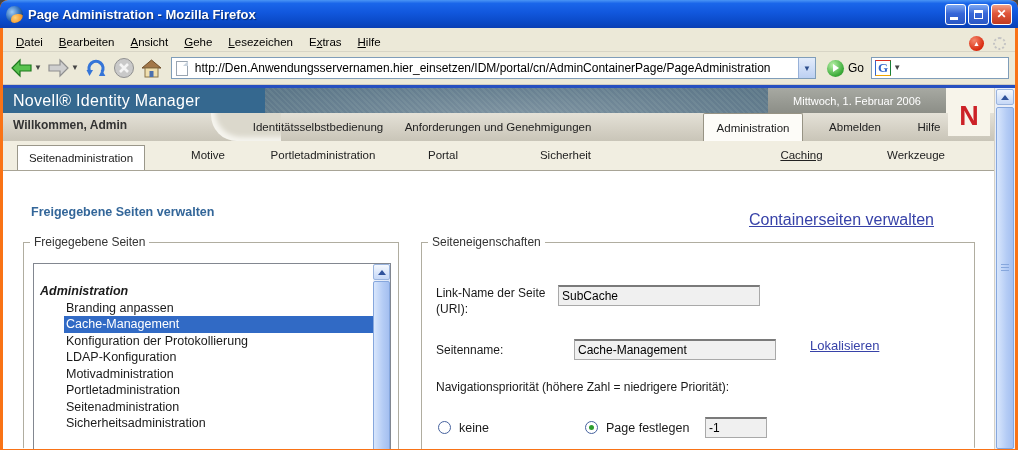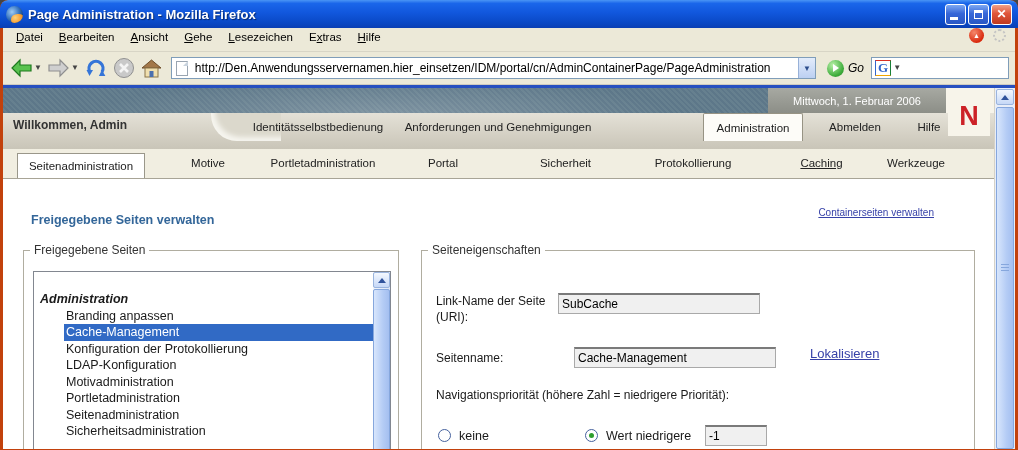--- a/index.html
+++ b/index.html
@@ -1,38 +1,38 @@
 <!DOCTYPE html>
 <html><head>
 <meta charset="utf-8">
 <style>
   html,body{margin:0;padding:0;background:#444;}
   *{box-sizing:border-box;}
-  .window{position:relative;width:1018px;height:450px;background:#c2410c;border-radius:8px 8px 0 0;overflow:hidden;
+  .window{position:relative;width:1018px;height:450px;background:#f97316;border-radius:8px 8px 0 0;overflow:hidden;
     font-family:"Liberation Sans",sans-serif;}
   
   .titlebar{position:relative;height:28px;border-radius:8px 8px 0 0;
     background:linear-gradient(180deg,#4a95f5 0%,#1a66ea 12%,#1157dd 45%,#0a49c6 80%,#0a3fb4 100%);
     display:flex;align-items:center;padding:0 6px;}
   .fx-icon{width:17px;height:17px;border-radius:50%;margin-right:5px;
     background:radial-gradient(circle at 35% 35%,#9ecbf3 0%,#3a77c2 45%,#1b4a8a 70%),#1b4a8a;
     position:relative;overflow:hidden;flex:0 0 auto;}
   .fx-icon:after{content:"";position:absolute;right:-2px;bottom:-3px;width:14px;height:12px;border-radius:50% 50% 40% 60%;
     background:radial-gradient(circle at 30% 30%,#ffd27a,#f08c1e 60%,#b9560a);}
   .win-title{color:#fff;font-weight:bold;font-size:13px;text-shadow:1px 1px 1px rgba(0,0,0,.5);flex:1 1 auto;
     white-space:nowrap;overflow:hidden;}
   .winbtns{display:flex;gap:2px;}
   .wbtn{width:21px;height:21px;border-radius:3px;border:1px solid #fff;display:flex;align-items:center;justify-content:center;
     background:linear-gradient(180deg,#7da8f2 0%,#3767d8 45%,#2a57c4 100%);position:relative;}
   .wbtn.close{background:linear-gradient(180deg,#f0a088 0%,#e0563a 45%,#c03a20 100%);}
   .glyph-min{position:absolute;left:4px;bottom:4px;width:8px;height:3px;background:#fff;}
   .glyph-max{width:9px;height:9px;border:1px solid #fff;border-top:3px solid #fff;}
   .glyph-close{color:#fff;font-size:12px;font-weight:bold;line-height:1;}
   
-  .menubar{position:relative;height:24px;background:#ece9d8;margin:0 3px;display:flex;align-items:flex-start;
+  .menubar{position:relative;height:24px;background:#ece9d8;margin:0 3px;display:flex;align-items:flex-end;
     padding:0 5px;font-size:11.5px;color:#000;border-bottom:1px solid #d8d5c6;}
   .menu-item{padding:3px 8px;cursor:default;}
   .menu-item u{text-decoration:underline;}
   .menubar-right{margin-left:auto;display:flex;align-items:center;gap:9px;padding-right:4px;}
   .update-icon{width:15px;height:15px;border-radius:50%;background:radial-gradient(circle at 35% 30%,#f4886c,#d92a0e 70%);
     color:#fff;font-size:7px;display:flex;align-items:center;justify-content:center;}
   .throbber{width:13px;height:13px;border-radius:50%;border:2px dotted #c3c3c3;}
   
   .toolbar{position:relative;height:33px;background:#ece9d8;margin:0 3px;display:flex;align-items:center;
     padding:0 6px;gap:3px;border-bottom:1px solid #cfccc0;}
@@ -44,61 +44,61 @@
   .doc-icon:after{content:"";position:absolute;top:-1px;right:-1px;border-style:solid;border-width:0 5px 5px 0;
     border-color:transparent #c9d3de transparent transparent;transform:rotate(90deg);}
   .url-input{flex:1 1 auto;border:0;outline:none;font-family:"Liberation Sans",sans-serif;font-size:12px;color:#000;
     height:18px;background:transparent;}
   .url-drop{width:17px;height:20px;border-left:1px solid #98b1d8;display:flex;align-items:center;justify-content:center;
     background:linear-gradient(180deg,#e3ecfb,#bcd0f2);font-size:8px;color:#2c4d8c;}
   .go-wrap{display:flex;align-items:center;gap:4px;padding:0 4px;}
   .go-circle{width:17px;height:17px;border-radius:50%;background:radial-gradient(circle at 35% 30%,#b9f0a9,#3fae3c 65%,#1e7d20);
     display:flex;align-items:center;justify-content:center;}
   .go-circle:after{content:"";border-style:solid;border-width:4px 0 4px 6px;border-color:transparent transparent transparent #fff;margin-left:2px;}
-  .go-label{font-size:12px;color:#000;font-style:italic;}
+  .go-label{font-size:12px;color:#000;}
   .searchbox{width:138px;height:22px;background:#fff;border:1px solid #7f9db9;display:flex;align-items:center;padding:0 3px;}
   .g-logo{font-weight:bold;font-size:13px;color:#3366cc;font-family:"Liberation Serif",serif;
     border:1px solid;border-color:#d93025 #188038 #f2a600 #3366cc;padding:0 2px;line-height:14px;}
   .searchbox .caret{margin-left:2px;}
   .search-input{flex:1;border:0;outline:none;background:transparent;font-size:12px;}
   .bluestrip{height:3px;background:#2750c0;margin:0 3px;}
   
   .page{position:relative;margin:0 3px;height:361px;display:flex;background:#fff;}
   .page-main{position:relative;flex:1 1 auto;overflow:hidden;}
   
   .banner{height:25px;display:flex;}
   .banner-logo{width:262px;background:#35688f;color:#fff;font-size:16px;letter-spacing:.3px;
     display:flex;align-items:center;padding-left:10px;white-space:nowrap;}
   .banner-texture{flex:1 1 auto;background:
     radial-gradient(ellipse 420px 60px at 50% 120%,rgba(255,255,255,.22),rgba(255,255,255,0) 70%),
     repeating-linear-gradient(45deg,#5d7789 0 2px,#66808f 2px 4px);}
   .banner-date{width:178px;background:linear-gradient(180deg,#a7a9a2,#8c8e87);color:#fff;font-size:11px;
     display:flex;align-items:center;justify-content:center;white-space:nowrap;}
   .banner-corner{width:48px;background:#f7f4ea;}
   
-  .tabrow{position:relative;height:36px;background:linear-gradient(180deg,#e4e1d7 0%,#d4d0c4 60%,#c9c5b8 100%);text-align:right;}
+  .tabrow{position:relative;height:28px;background:linear-gradient(180deg,#e4e1d7 0%,#d4d0c4 60%,#c9c5b8 100%);text-align:right;}
   .swoosh{position:absolute;left:208px;top:0;width:70px;height:28px;background:#dbd8cc;
     border-radius:0 0 0 26px;box-shadow:inset 4px -4px 5px #f6f5ef;}
   .welcome{position:absolute;left:10px;top:5px;font-size:12px;font-weight:bold;color:#333;}
   .mtab{position:absolute;top:0;height:28px;display:flex;align-items:center;justify-content:center;
     font-size:11.5px;color:#222;white-space:nowrap;}
   .mtab.active{background:#fdfcf8;border:1px solid #979384;border-bottom:0;border-radius:2px 2px 0 0;}
   .n-badge{position:absolute;right:4px;top:8px;width:42px;height:40px;background:#f7f4ea;z-index:5;
     display:flex;align-items:center;justify-content:center;color:#cc2127;font-size:27px;font-weight:bold;
     font-family:"Liberation Sans",sans-serif;}
   
   .subtabs{position:relative;height:30px;background:#f1eee1;border-bottom:1px solid #a8a496;}
   .stab{position:absolute;bottom:0;height:30px;display:flex;align-items:center;justify-content:center;
     font-size:11.5px;color:#222;white-space:nowrap;}
   .stab.active{height:25px;background:#fff;border:1px solid #9a978a;border-bottom:0;z-index:2;}
   
   .content{position:relative;height:278px;background:#fff;overflow:hidden;font-size:12px;color:#1a1a1a;border-radius:27px;}
   .page-heading{position:absolute;left:28px;top:34px;font-weight:bold;font-size:12.5px;color:#336699;}
   .link{color:#3742a8;text-decoration:underline;cursor:pointer;}
-  .container-link{position:absolute;right:60px;top:28px;font-size:10px;}
+  .container-link{position:absolute;right:60px;top:40px;font-size:16px;}
   fieldset{border:1px solid #b0ada0;margin:0;padding:0;position:absolute;}
   legend{font-size:12px;color:#333;padding:0 4px;margin-left:6px;}
   .fs-left{left:20px;top:64px;width:376px;height:240px;}
   .fs-right{left:418px;top:64px;width:554px;height:240px;}
   .listbox{position:absolute;left:9px;right:7px;top:14px;height:220px;background:#fff;border:1px solid #828790;}
   .list-items{position:absolute;left:0;top:0;right:17px;padding-top:19px;font-size:12.5px;line-height:16.5px;}
   .list-item{margin-left:30px;padding-left:2px;white-space:nowrap;cursor:default;}
   .list-item.group{margin-left:4px;font-weight:bold;font-style:italic;}
   .list-item.selected{background:#316ac5;color:#fff;}
   
@@ -208,20 +208,21 @@
       <span class="caret">▼</span>
       <input class="search-input" type="text" value="" style="">
     </span>
   </div>
   <div class="bluestrip"></div>
 
   <div class="page">
     <div class="page-main">
 
       <div class="banner">
+        <div class="banner-logo">Novell®  Identity Manager</div>
         <div class="banner-texture"></div>
         <div class="banner-date">Mittwoch, 1. Februar 2006</div>
         <div class="banner-corner"></div>
       </div>
 
       <div class="tabrow">
         <span class="swoosh"></span>
         <span class="welcome">Willkommen, Admin</span>
         <span class="mtab" style="left:195px;width:240px;">Identitätsselbstbedienung</span>
         <span class="mtab" style="left:380px;width:230px;">Anforderungen und Genehmigungen</span>
@@ -230,22 +231,21 @@
         <span class="mtab" style="left:900px;width:52px;">Hilfe</span>
       </div>
       <div class="n-badge">N</div>
 
       <div class="subtabs">
         <span class="stab active" style="left:14px;width:128px;">Seitenadministration</span>
         <span class="stab" style="left:160px;width:90px;">Motive</span>
         <span class="stab" style="left:255px;width:130px;">Portletadministration</span>
         <span class="stab" style="left:400px;width:80px;">Portal</span>
         <span class="stab" style="left:515px;width:95px;">Sicherheit</span>
-        <span class="stab" style="left:630px;width:120px;">Protokollierung</span>
-        <span class="stab" style="left:776px;width:85px;text-decoration:underline;">Caching</span>
+        <span class="stab" style="left:756px;width:85px;text-decoration:underline;">Caching</span>
         <span class="stab" style="left:868px;width:90px;">Werkzeuge</span>
       </div>
 
       <div class="content">
         <div class="page-heading">Freigegebene Seiten verwalten</div>
         <span class="link container-link">Containerseiten verwalten</span>
 
         <fieldset class="fs-left">
           <legend>Freigegebene Seiten</legend>
           <div class="listbox">
@@ -274,21 +274,21 @@
             <span>(URI):</span>
           </div>
           <input class="text-input uri-input" type="text" value="SubCache" style="">
           <div class="fld-label" style="top:93px;">Seitenname:</div>
           <input class="text-input name-input" type="text" value="Cache-Management" style="">
           <span class="link localize">Lokalisieren</span>
           <div class="fld-label" style="top:130px;">Navigationspriorität (höhere Zahl = niedrigere Priorität):</div>
           <span class="radio" style="left:16px;top:172px;"></span>
           <span class="radio-label" style="left:37px;top:172px;">keine</span>
           <span class="radio checked" style="left:163px;top:172px;"></span>
-          <span class="radio-label" style="left:184px;top:172px;">Wert niedrigere</span>
+          <span class="radio-label" style="left:184px;top:172px;">Page festlegen</span>
           <input class="text-input prio-input" type="text" value="-1" style="">
         </fieldset>
       </div>
     </div>
 
     <div class="page-sb">
       <div class="sb-up"></div>
       <div class="sb-thumb">
         <div class="sb-grip"></div>
       </div>

